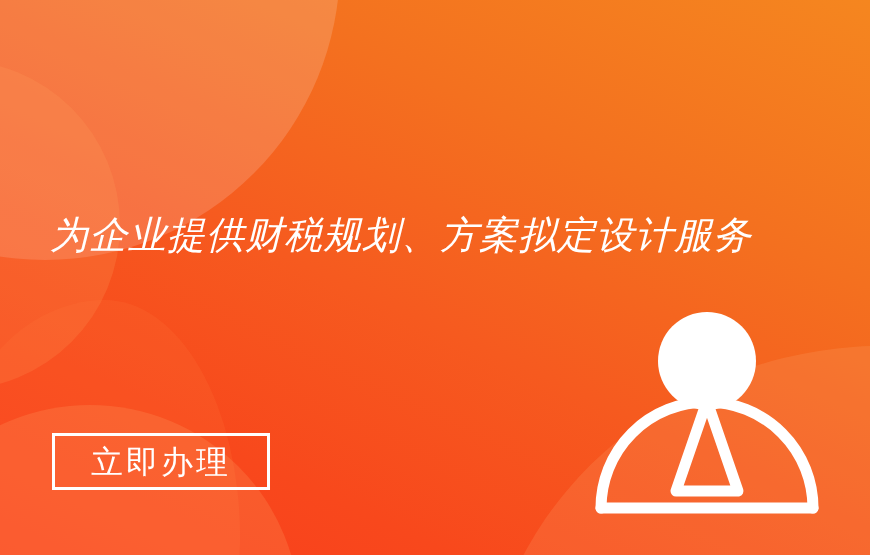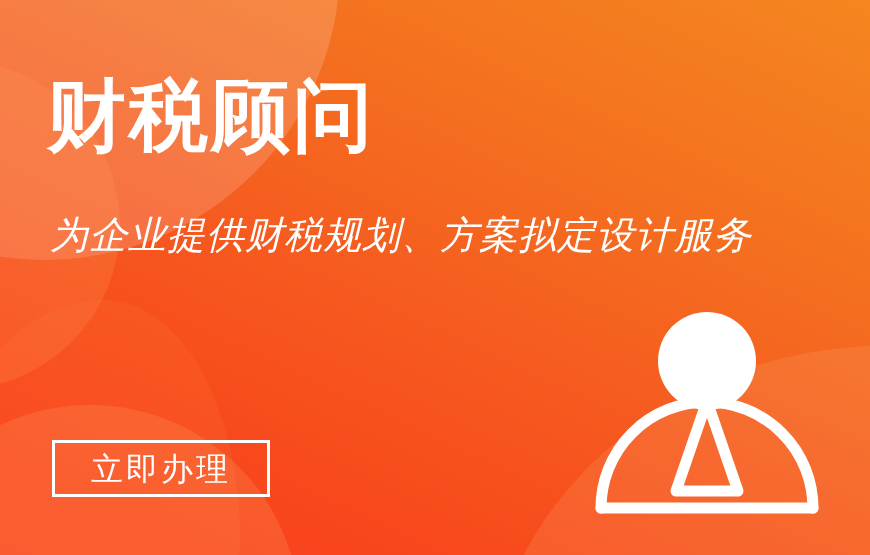--- a/index.html
+++ b/index.html
@@ -117,21 +117,20 @@
     color: #ffffff;
     font-family: "DejaVu Sans", "Liberation Sans", sans-serif;
     font-size: 32px;
     letter-spacing: 3px;
     line-height: 1;
     display: flex;
     align-items: center;
     justify-content: center;
     cursor: pointer;
     padding: 16px;
-    margin-top: 7px;
   }
 
   
   .person-icon {
     position: absolute;
     left: 592px;
     top: 305px;
     width: 230px;
     height: 212px;
   }
@@ -142,21 +141,20 @@
 <div class="banner">
 
   <div class="blob blob-top"></div>
   <div class="blob blob-left"></div>
   <div class="blob blob-wedge"></div>
   <div class="blob blob-bottomleft"></div>
   <div class="blob blob-bottomright"></div>
 
   <div class="content">
 
-    <h1 class="title">财税顾问</h1>
 
     <p class="subtitle">为企业提供财税规划、方案拟定设计服务</p>
 
     <button class="cta-button">立即办理</button>
 
     <svg class="person-icon" viewBox="0 0 230 212" aria-hidden="true">
 
       <path d="M 9 203
                A 106 106 0 0 1 221 203" fill="none" stroke="#ffffff" stroke-width="11" stroke-linecap="round" stroke-linejoin="round"></path>
 

